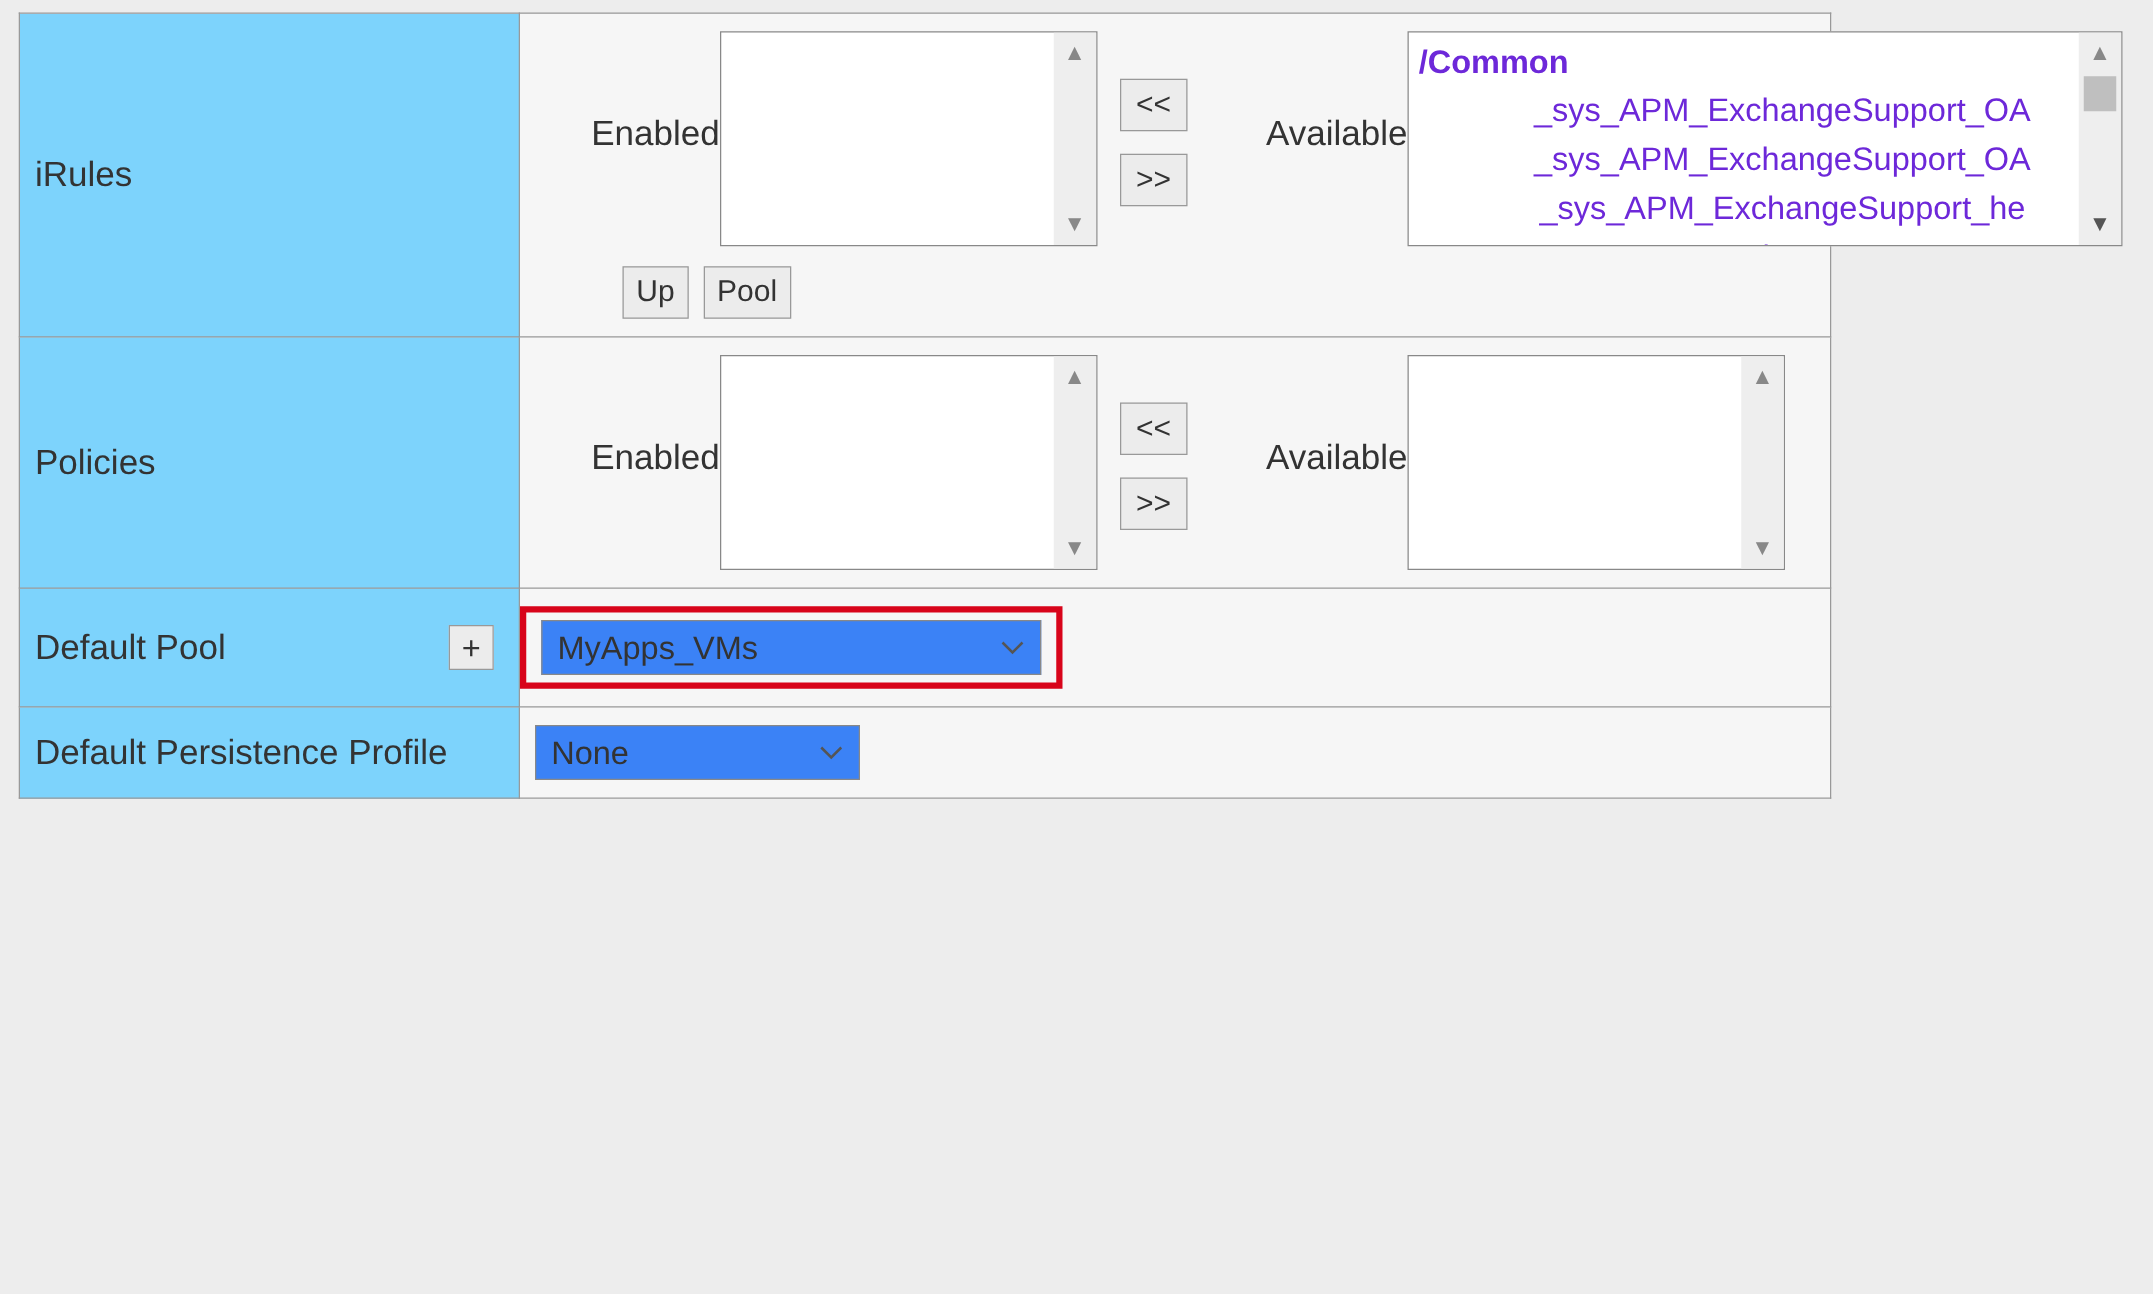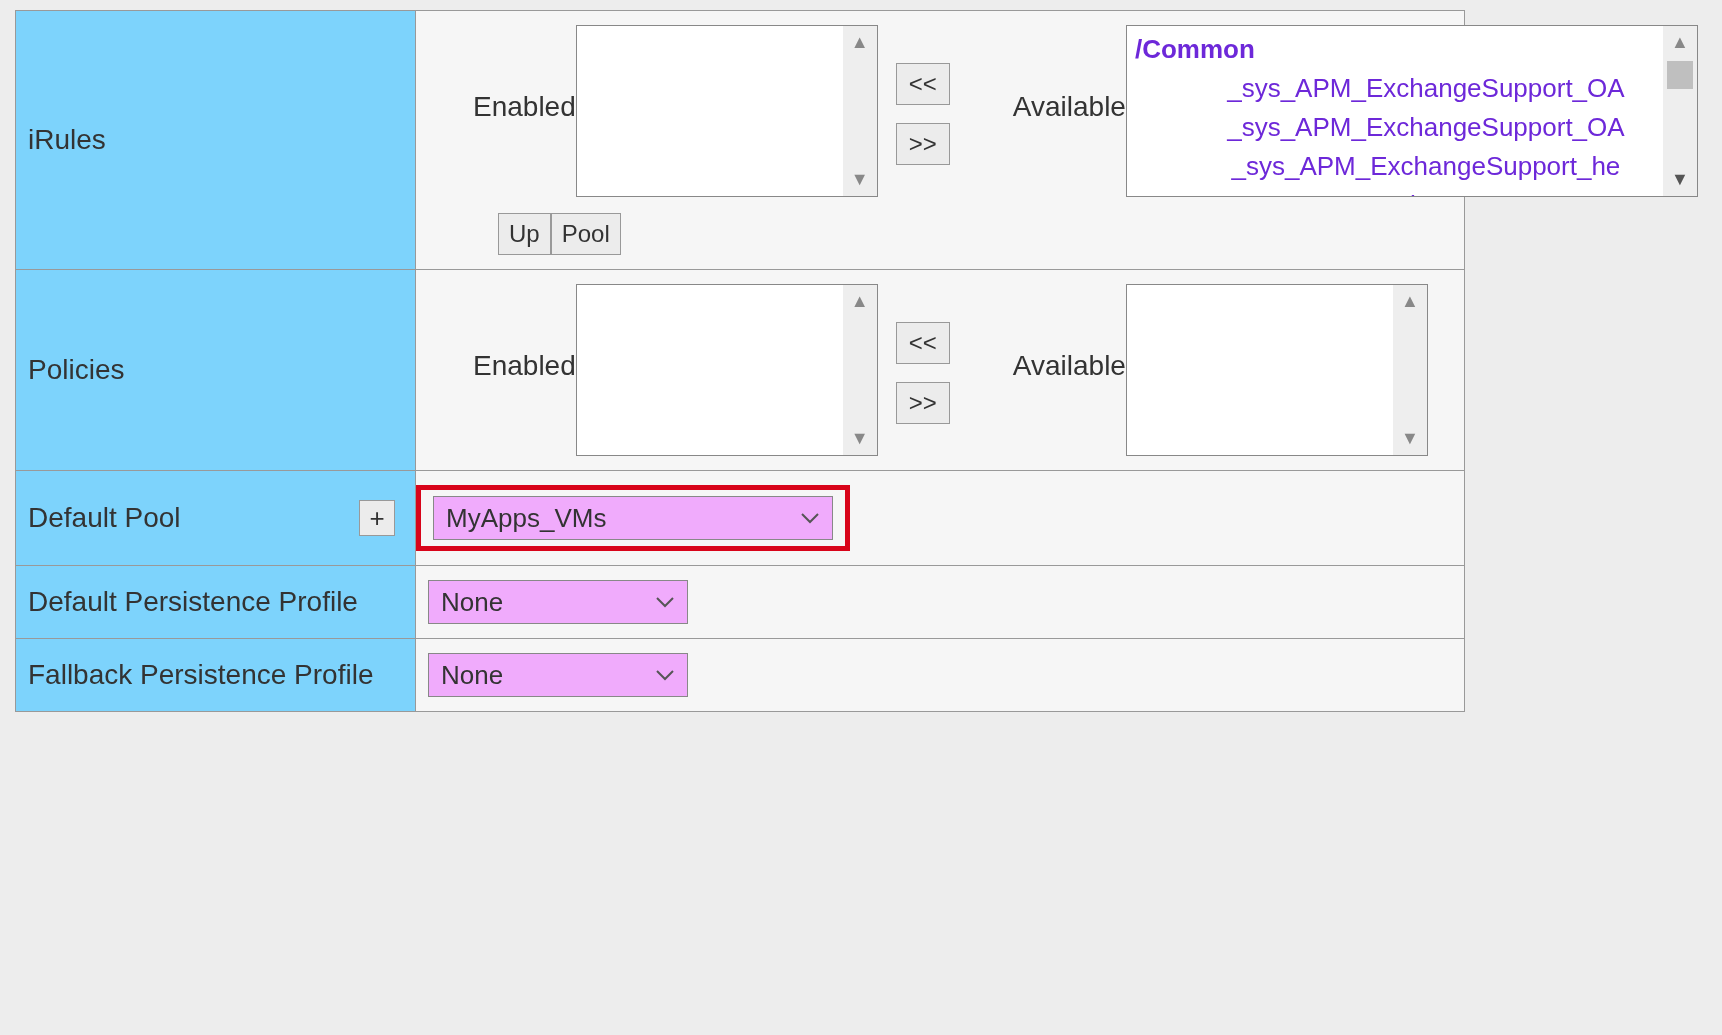--- a/index.html
+++ b/index.html
@@ -126,29 +126,30 @@
     font-size: 24px;
     color: #333;
     padding: 6px 12px;
     cursor: pointer;
     min-width: 52px;
     text-align: center;
   }
   .btn.small { min-width: auto; padding: 6px 10px; }
   .updown {
     display: flex;
+    gap: 12px;
     margin-top: 16px;
     margin-left: 70px;
   }
 
   .select-box {
     display: inline-flex;
     align-items: center;
     justify-content: space-between;
-    background: #f0abfc;
+    background: #3b82f6;
     border: 1px solid #888;
     height: 44px;
     padding: 0 12px;
     font-size: 26px;
     color: #333;
     box-sizing: border-box;
     cursor: pointer;
   }
   .select-box.w-large { width: 400px; }
   .select-box.w-small { width: 260px; gap: 22px; }
@@ -309,27 +310,16 @@
         <td class="field">
           <span class="select-box w-small">
             <span>None</span>
             <svg width="20" height="14" class="chevron-svg">
                 <polyline points="2,3 10,11 18,3"></polyline>
               </svg>
           </span>
         </td>
       </tr>
 
-      <tr>
-        <td class="label">Fallback Persistence Profile</td>
-        <td class="field">
-          <span class="select-box w-small">
-            <span>None</span>
-            <svg width="20" height="14" class="chevron-svg">
-                <polyline points="2,3 10,11 18,3"></polyline>
-              </svg>
-          </span>
-        </td>
-      </tr>
 
     </tbody>
   </table>
 </div>
 
 </body></html>

